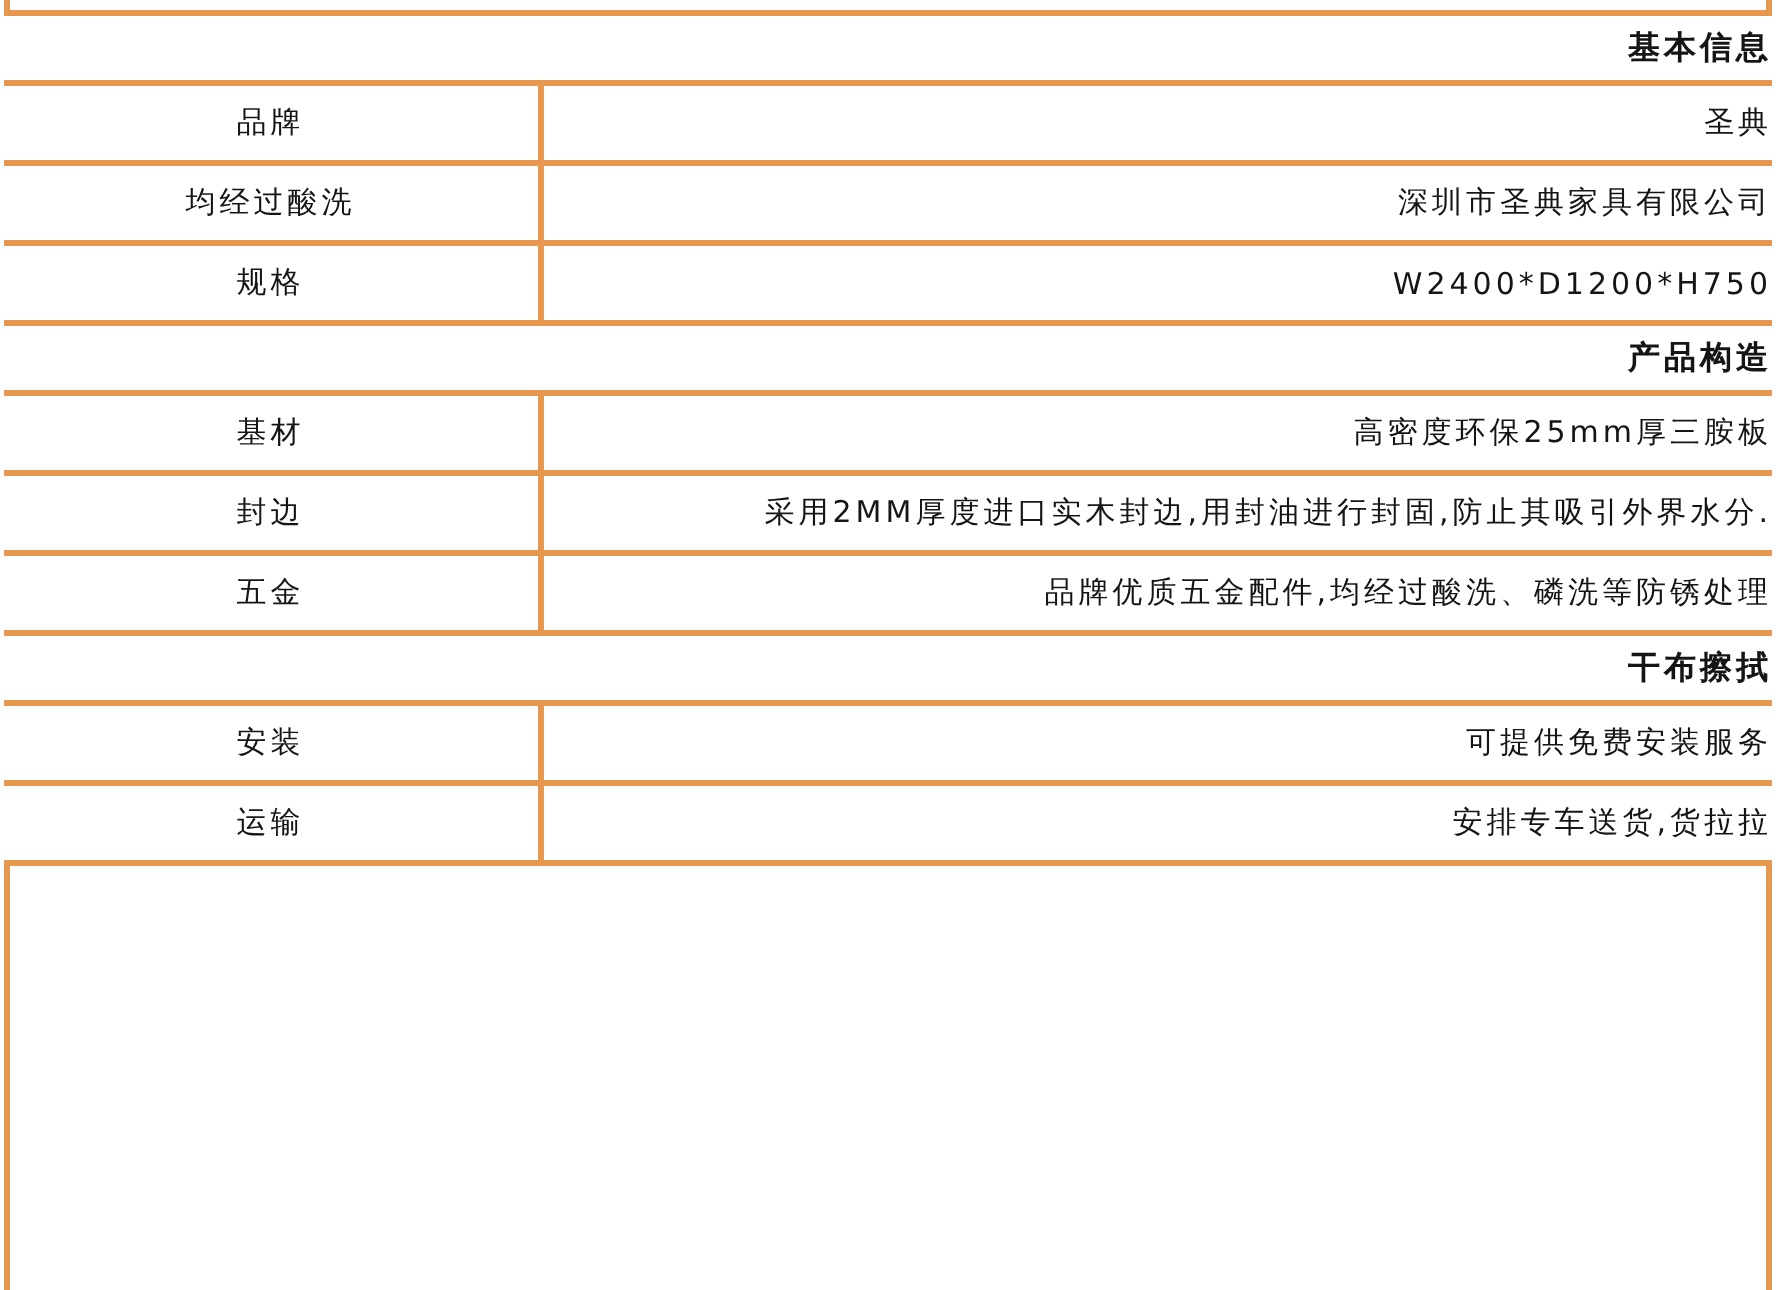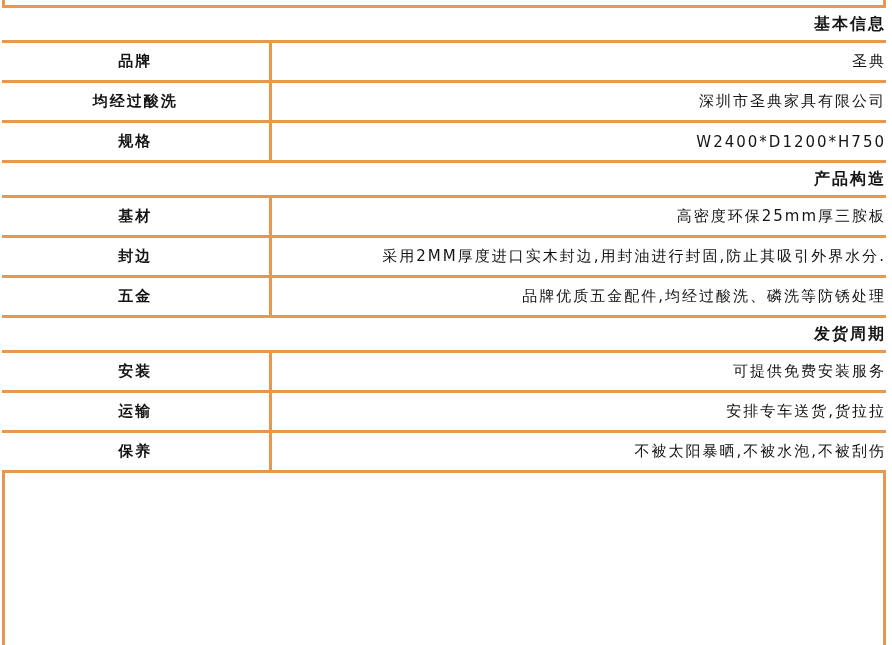--- a/index.html
+++ b/index.html
@@ -52,21 +52,20 @@
     height: 32px;
     font-weight: bold;
     font-size: 16px;
     padding-left: 33px;
     text-align: right;
   }
   tr.data-row td { height: 37px; }
   td.label-cell {
     text-align: center;
     border-right: 3px solid #E8974F;
-    font-weight: bold;
   }
   td.value-cell {
     text-align: right;
     padding-left: 13px;
   }
 </style>
 </head>
 <body>
 
 <div class="page">
@@ -106,29 +105,25 @@
       <tr class="data-row">
         <td class="label-cell">封边</td>
         <td class="value-cell">采用2MM厚度进口实木封边,用封油进行封固,防止其吸引外界水分.</td>
       </tr>
       <tr class="data-row">
         <td class="label-cell">五金</td>
         <td class="value-cell">品牌优质五金配件,均经过酸洗、磷洗等防锈处理</td>
       </tr>
 
       <tr class="section-row">
-        <td colspan="2">发货周期</td>
+        <td colspan="2">干布擦拭</td>
       </tr>
       <tr class="data-row">
         <td class="label-cell">安装</td>
         <td class="value-cell">可提供免费安装服务</td>
       </tr>
       <tr class="data-row">
         <td class="label-cell">运输</td>
         <td class="value-cell">安排专车送货,货拉拉</td>
       </tr>
-      <tr class="data-row">
-        <td class="label-cell">保养</td>
-        <td class="value-cell">不被太阳暴晒,不被水泡,不被刮伤</td>
-      </tr>
     </tbody>
   </table>
 </div>
 
 </body></html>

